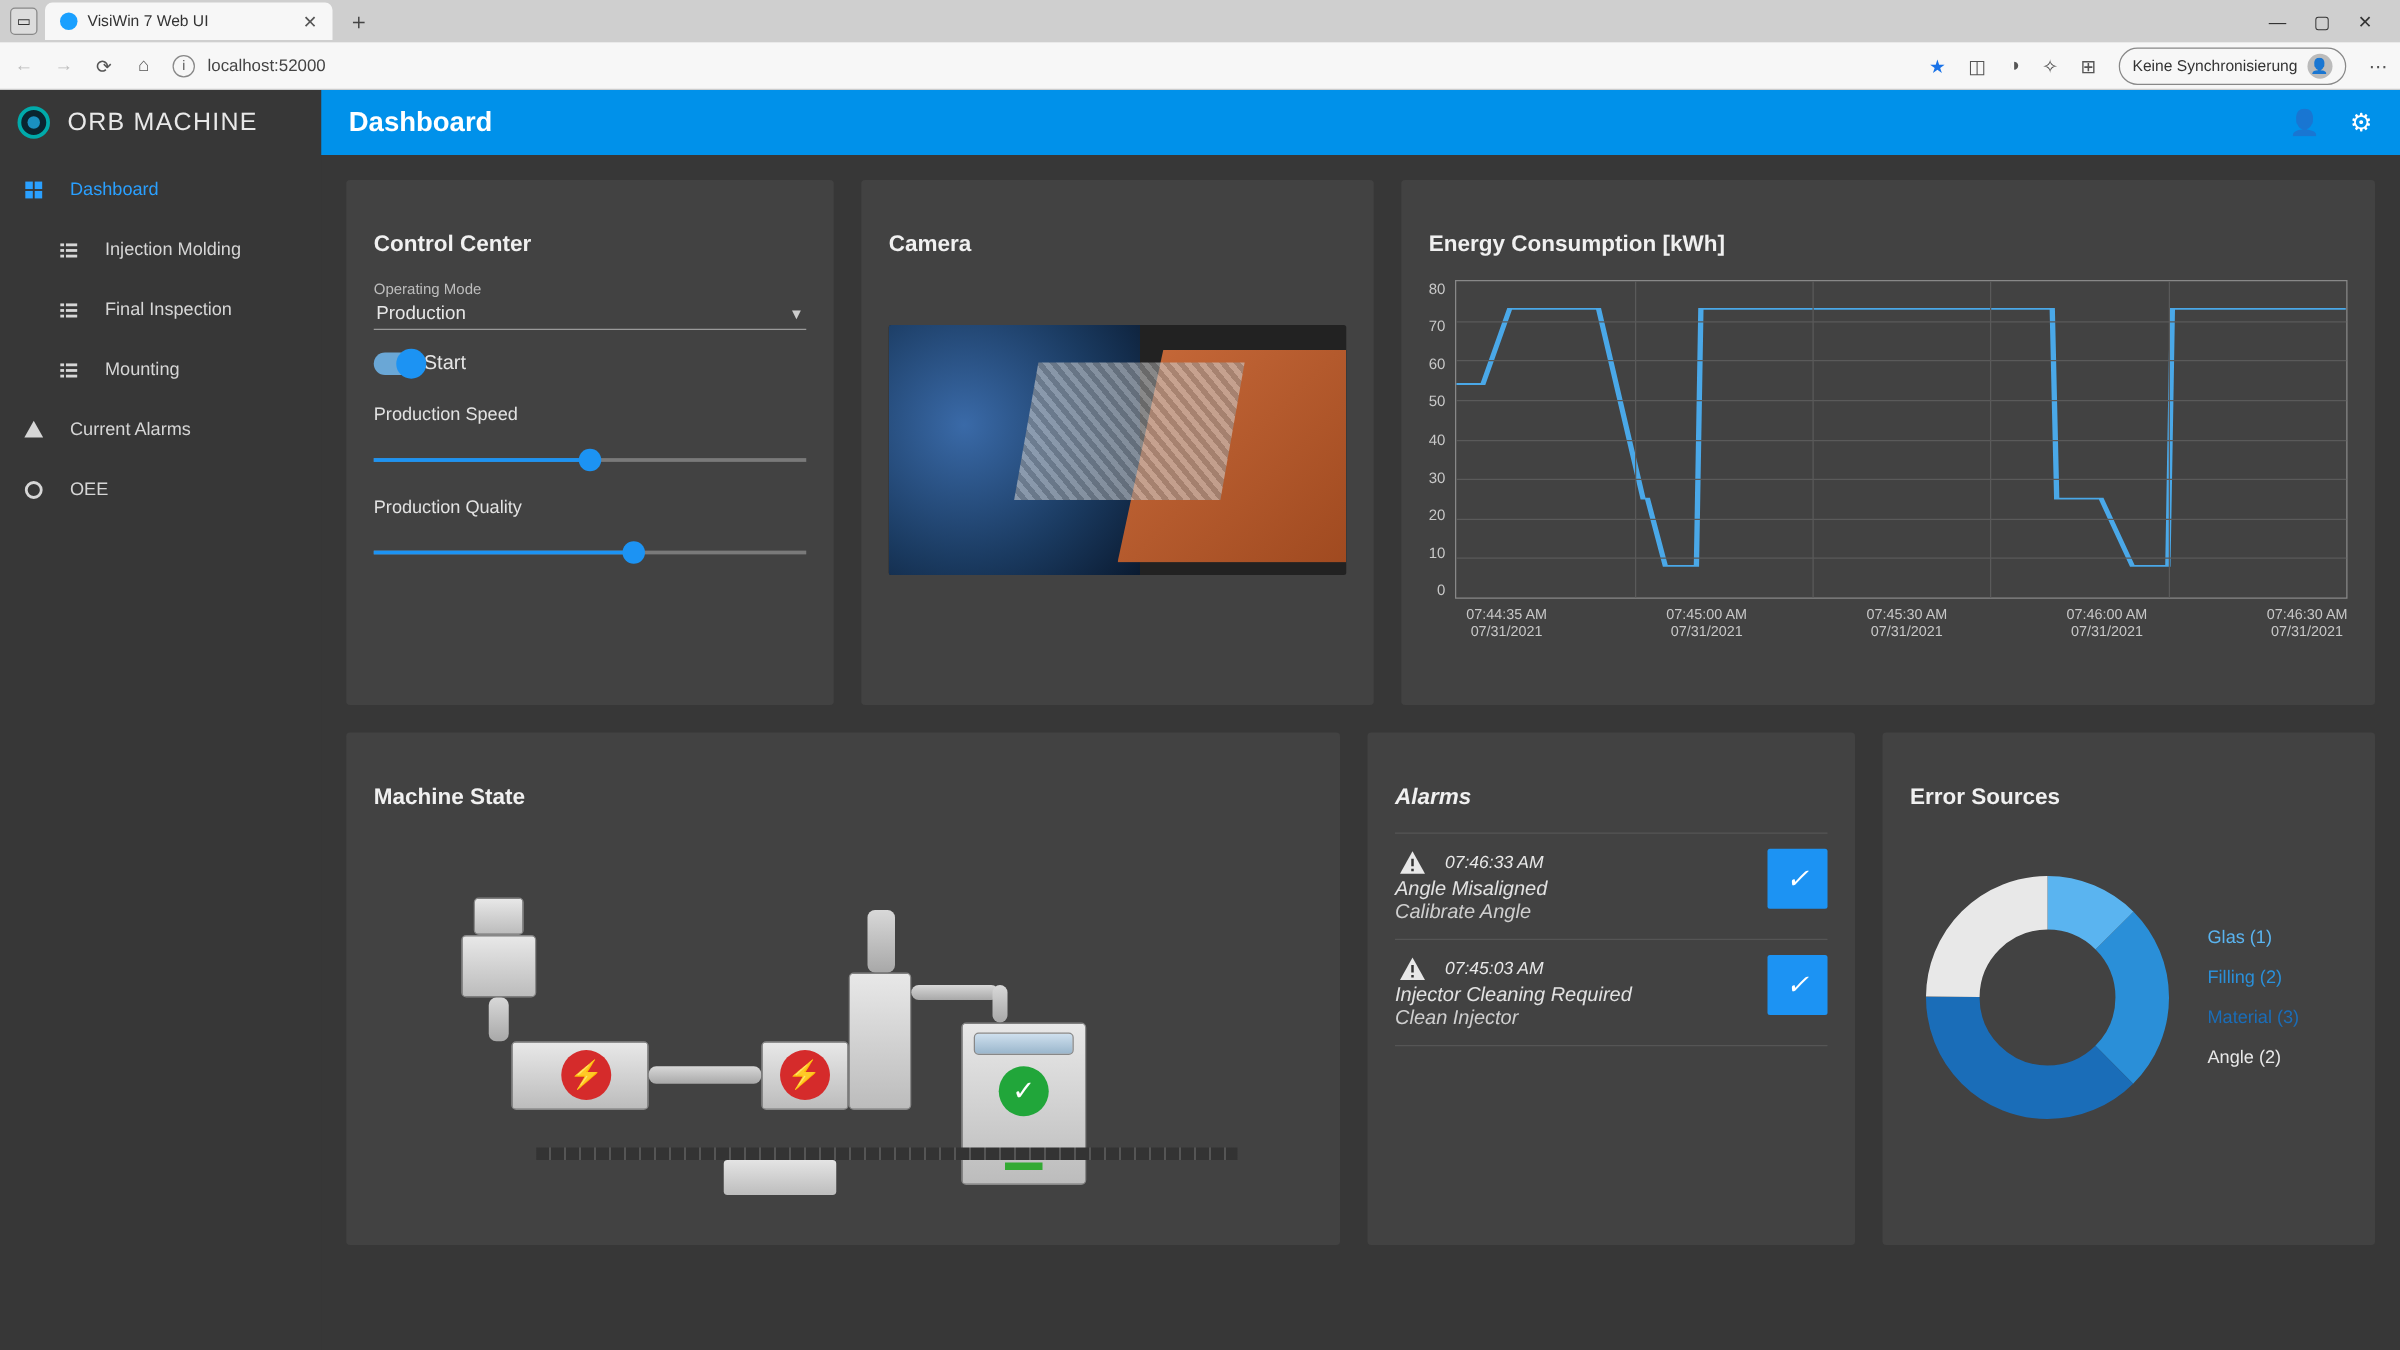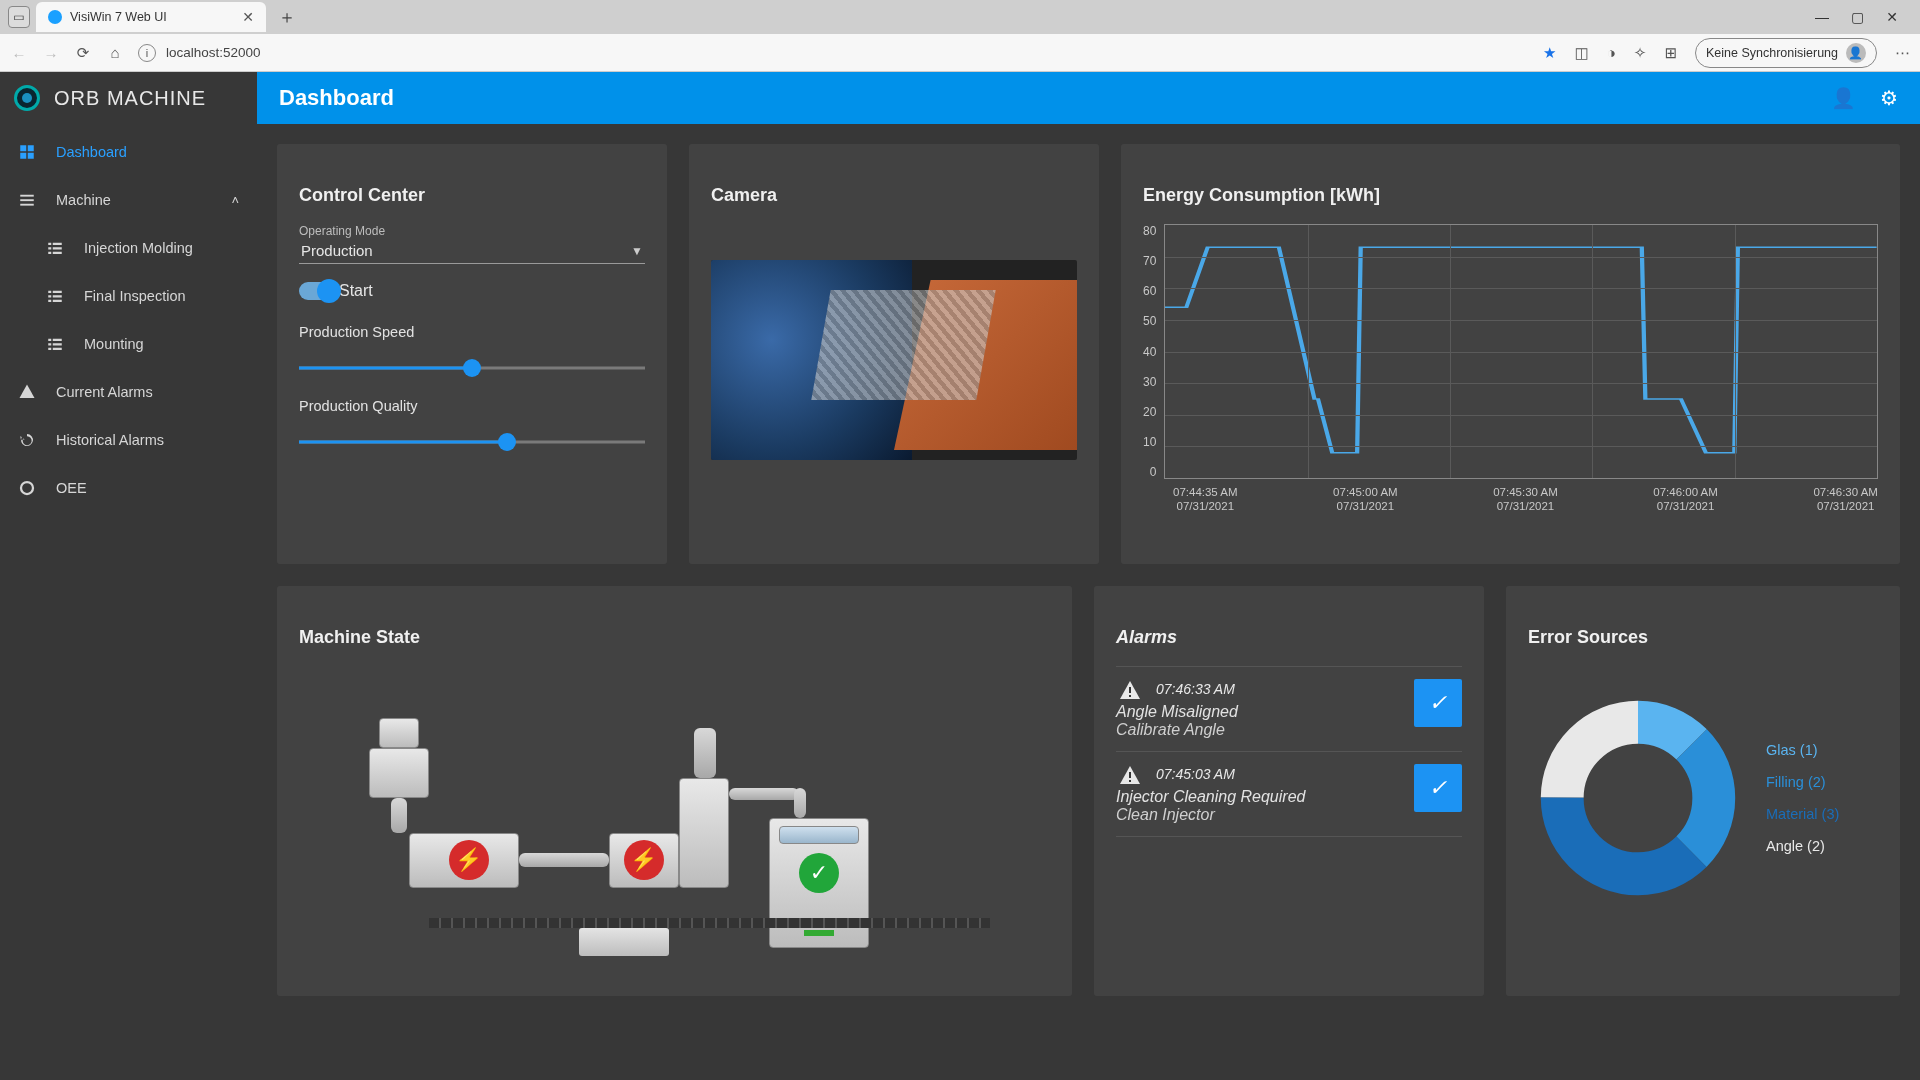--- a/index.html
+++ b/index.html
@@ -165,31 +165,20 @@
         <span class="nav-ic">
             <svg viewBox="0 0 24 24">
               <rect x="3" y="3" width="8" height="8"></rect>
               <rect x="13" y="3" width="8" height="8"></rect>
               <rect x="3" y="13" width="8" height="8"></rect>
               <rect x="13" y="13" width="8" height="8"></rect>
             </svg>
           </span>
         <span>Dashboard</span>
       </div>
-      <div class="nav-item">
-        <span class="nav-ic">
-            <svg viewBox="0 0 24 24">
-              <rect x="3" y="5" width="18" height="2.5"></rect>
-              <rect x="3" y="11" width="18" height="2.5"></rect>
-              <rect x="3" y="17" width="18" height="2.5"></rect>
-            </svg>
-          </span>
-        <span>Machine</span>
-        <span class="chev">˄</span>
-      </div>
       <div class="nav-item sub">
         <span class="nav-ic">
             <svg viewBox="0 0 24 24">
               <rect x="3" y="5" width="4" height="3"></rect>
               <rect x="9" y="5" width="12" height="3"></rect>
               <rect x="3" y="11" width="4" height="3"></rect>
               <rect x="9" y="11" width="12" height="3"></rect>
               <rect x="3" y="17" width="4" height="3"></rect>
               <rect x="9" y="17" width="12" height="3"></rect>
             </svg>
@@ -222,28 +211,20 @@
           </span>
         <span>Mounting</span>
       </div>
       <div class="nav-item">
         <span class="nav-ic">
             <svg viewBox="0 0 24 24">
               <path d="M12 2 L22 20 L2 20 Z"></path>
             </svg>
           </span>
         <span>Current Alarms</span>
-      </div>
-      <div class="nav-item">
-        <span class="nav-ic">
-            <svg viewBox="0 0 24 24">
-              <path d="M12 4a8 8 0 1 1-7 4l-2-1 1 5 5-1-2-1a6 6 0 1 0 5-3z"></path>
-            </svg>
-          </span>
-        <span>Historical Alarms</span>
       </div>
       <div class="nav-item">
         <span class="nav-ic">
             <svg viewBox="0 0 24 24">
               <circle cx="12" cy="12" r="8" fill="none" stroke="currentColor" stroke-width="3"></circle>
             </svg>
           </span>
         <span>OEE</span>
       </div>
     </nav>

